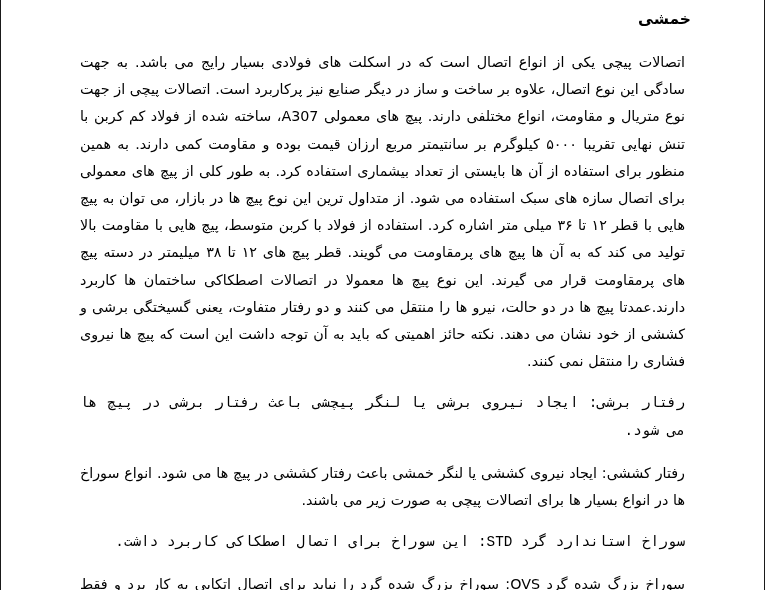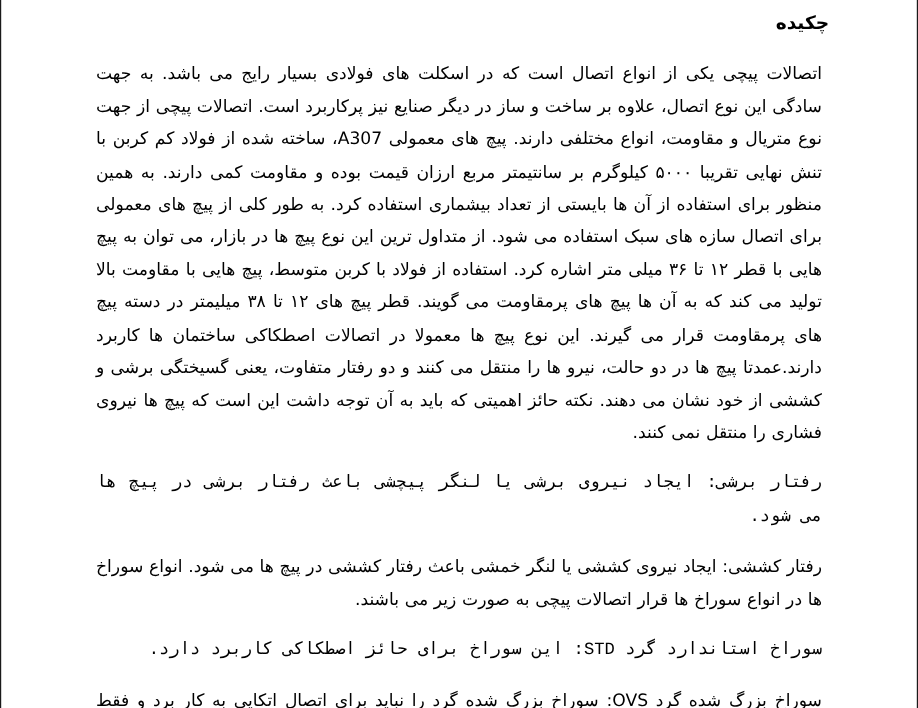--- a/index.html
+++ b/index.html
@@ -52,26 +52,26 @@
     text-align-last: right;
     font-family: Liberation Mono, monospace;
   }
 </style>
 </head>
 <body>
 
 <div class="page">
   <div class="content">
 
-    <div class="doc-title">چکیده</div>
+    <div class="doc-title">خمشی</div>
 
     <p class="para first">اتصالات پیچی یکی از انواع اتصال است که در اسکلت های فولادی بسیار رایج می باشد. به جهت سادگی این نوع اتصال، علاوه بر ساخت و ساز در دیگر صنایع نیز پرکاربرد است. اتصالات پیچی از جهت نوع متریال و مقاومت، انواع مختلفی دارند. پیچ های معمولی A307، ساخته شده از فولاد کم کربن با تنش نهایی تقریبا ۵۰۰۰ کیلوگرم بر سانتیمتر مربع ارزان قیمت بوده و مقاومت کمی دارند. به همین منظور برای استفاده از آن ها بایستی از تعداد بیشماری استفاده کرد. به طور کلی از پیچ های معمولی برای اتصال سازه های سبک استفاده می شود. از متداول ترین این نوع پیچ ها در بازار، می توان به پیچ هایی با قطر ۱۲ تا ۳۶ میلی متر اشاره کرد. استفاده از فولاد با کربن متوسط، پیچ هایی با مقاومت بالا تولید می کند که به آن ها پیچ های پرمقاومت می گویند. قطر پیچ های ۱۲ تا ۳۸ میلیمتر در دسته پیچ های پرمقاومت قرار می گیرند. این نوع پیچ ها معمولا در اتصالات اصطکاکی ساختمان ها کاربرد دارند.عمدتا پیچ ها در دو حالت، نیرو ها را منتقل می کنند و دو رفتار متفاوت، یعنی گسیختگی برشی و کششی از خود نشان می دهند. نکته حائز اهمیتی که باید به آن توجه داشت این است که پیچ ها نیروی فشاری را منتقل نمی کنند.</p>
 
     <p class="para tight">رفتار برشی: ایجاد نیروی برشی یا لنگر پیچشی باعث رفتار برشی در پیچ ها می شود.</p>
 
-    <p class="para">رفتار کششی: ایجاد نیروی کششی یا لنگر خمشی باعث رفتار کششی در پیچ ها می شود. انواع سوراخ ها در انواع سوراخ ها قرار اتصالات پیچی به صورت زیر می باشند.</p>
+    <p class="para">رفتار کششی: ایجاد نیروی کششی یا لنگر خمشی باعث رفتار کششی در پیچ ها می شود. انواع سوراخ ها در انواع بسیار ها برای اتصالات پیچی به صورت زیر می باشند.</p>
 
-    <p class="para tight">سوراخ استاندارد گرد STD: این سوراخ برای حائز اصطکاکی کاربرد دارد.</p>
+    <p class="para tight">سوراخ استاندارد گرد STD: این سوراخ برای اتصال اصطکاکی کاربرد داشت.</p>
 
     <p class="para">سوراخ بزرگ شده گرد OVS: سوراخ بزرگ شده گرد را نباید برای اتصال اتکایی به کار برد و فقط گسیختگی از آن در اتصال اصطکاکی مجاز است.</p>
 
   </div>
 </div>
 
 </body></html>

